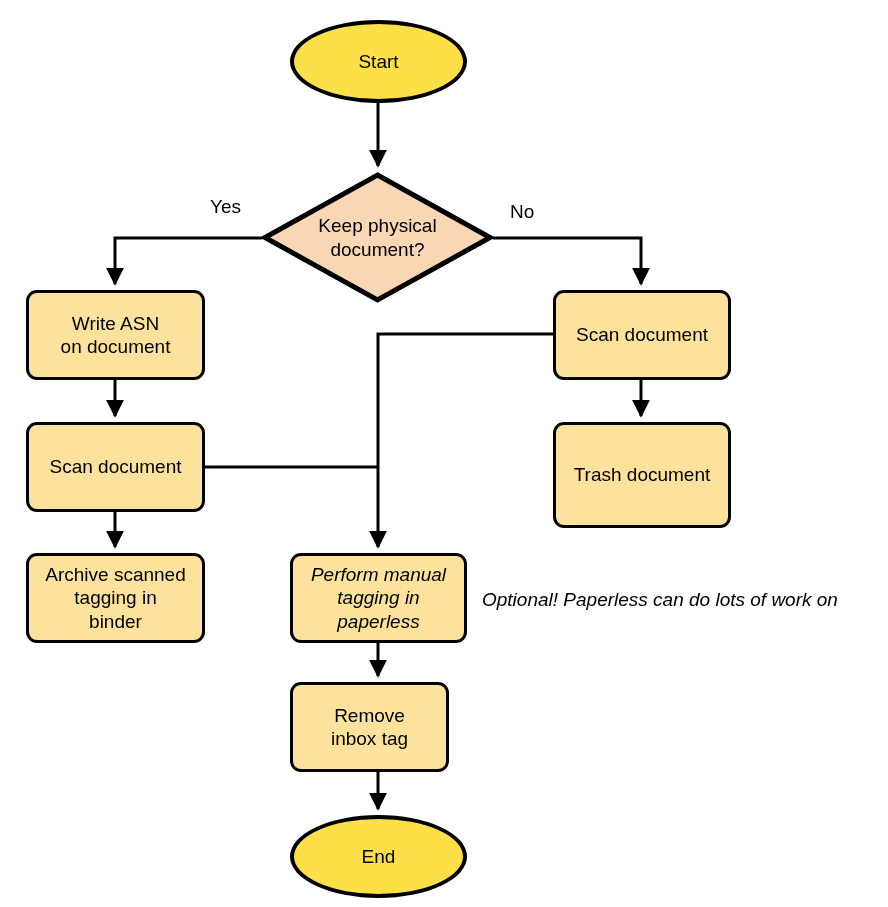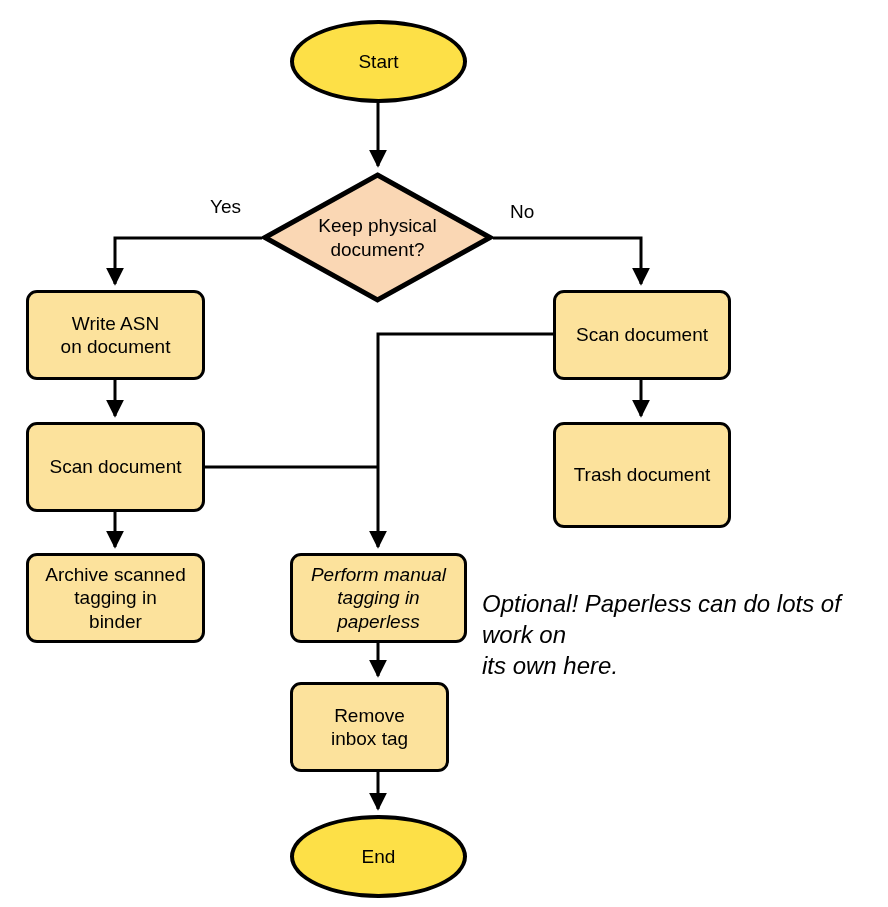--- a/index.html
+++ b/index.html
@@ -67,21 +67,21 @@
     position: absolute;
     font-size: 19px;
     color: #000000;
     background: transparent;
     white-space: nowrap;
     z-index: 3;
   }
   .note-text {
     position: absolute;
     font-style: italic;
-    font-size: 24px;
+    font-size: 19px;
     line-height: 1.3;
     color: #000000;
     z-index: 3;
   }
 </style>
 </head>
 <body>
 
 <div id="flow-canvas">
 
@@ -172,16 +172,15 @@
       <div>inbox tag</div>
     </div>
   </div>
 
   <div class="node node-terminator" style="left:290px; top:815px; width:177px; height:83px;">
     <span>End</span>
   </div>
 
   <div class="note-text" style="left:482px; top:588px; width:400px;">
     <div>Optional! Paperless can do lots of work on</div>
-    <div>its own here.</div>
   </div>
 
 </div>
 
 </body></html>

